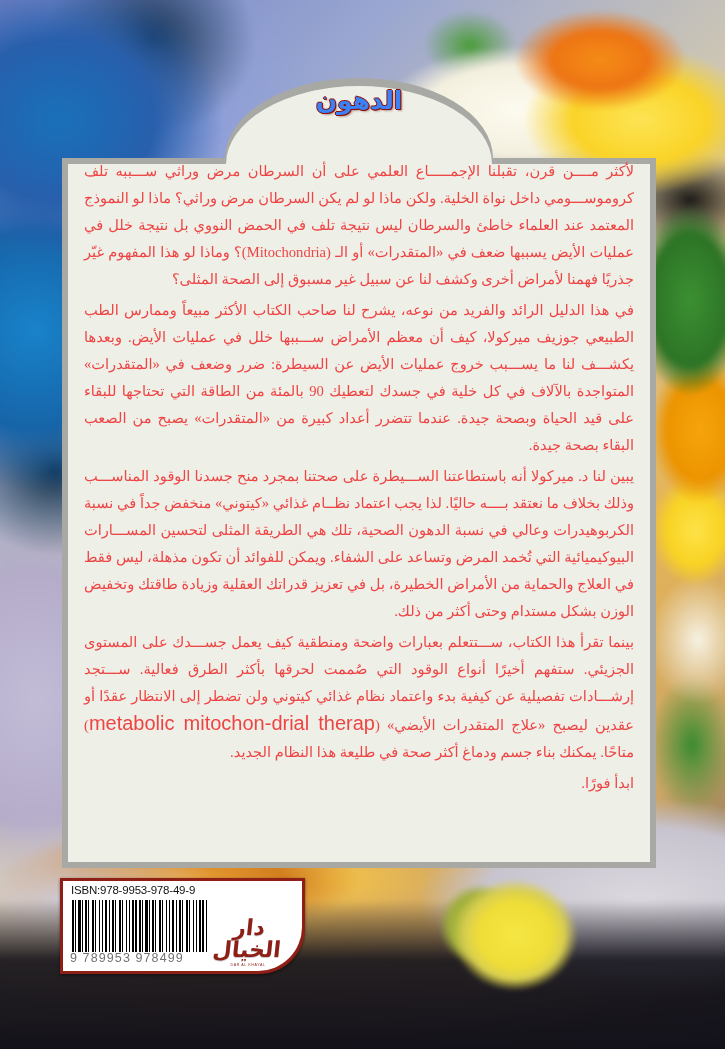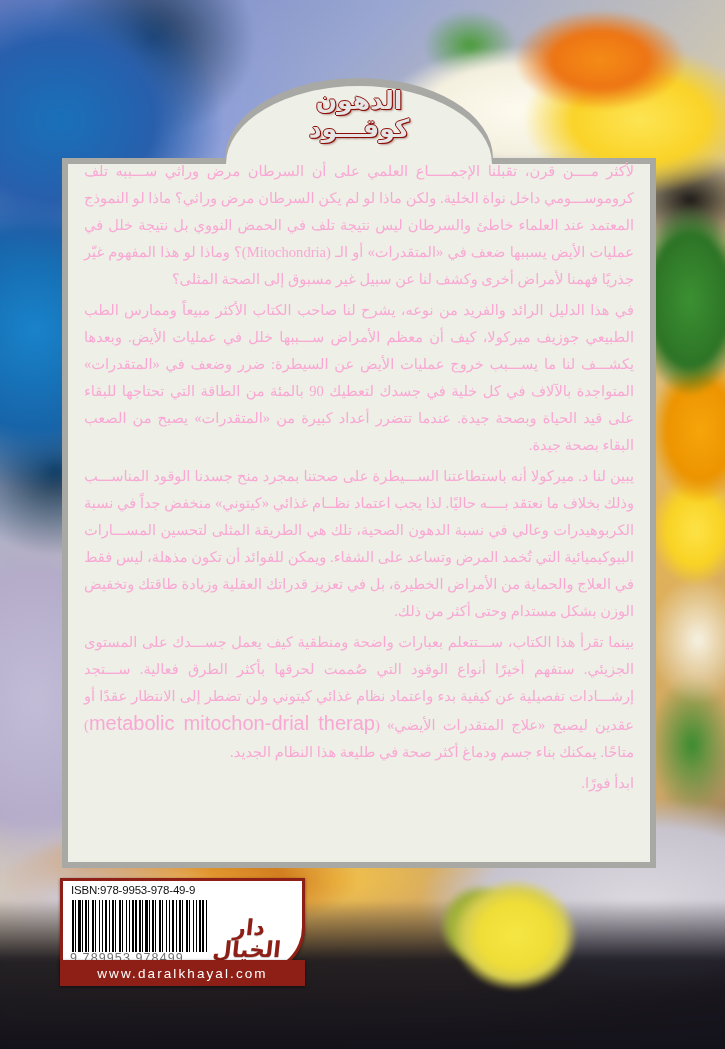--- a/index.html
+++ b/index.html
@@ -91,37 +91,37 @@
   .title {
     position: absolute;
     left: 0;
     right: 0;
     top: 38px;
     text-align: center;
     line-height: 1.05;
     font-family: "DejaVu Sans", "Liberation Sans", sans-serif;
     font-weight: bold;
     font-size: 25px;
-    color: #e5e5e5;
+    color: #3b82f6;
     letter-spacing: 1px;
     text-shadow:
       1px 0 0 #8c1008, -1px 0 0 #8c1008,
       0 1px 0 #8c1008, 0 -1px 0 #8c1008,
       1px 1px 0 #8c1008, 2px 2px 2px rgba(90,12,6,0.35);
   }
   .title .ln { display: block; }
   .title .ln2 { margin-top: 2px; }
 
   
   .body-copy {
     position: absolute;
     left: 22px;
     right: 22px;
     top: 108px;
-    color: #f9a8d4;
+    color: #ef4444;
     font-family: "Liberation Serif", "DejaVu Serif", serif;
     font-size: 14.6px;
     line-height: 27px;
     text-align: justify;
     text-align-last: center;
     direction: rtl;
   }
   .body-copy p {
     margin: 0 0 4px 0;
     text-align: justify;
@@ -246,21 +246,20 @@
 
   <div class="photo"></div>
   <div class="photo-blur"></div>
 
   <div class="panel-wrap">
     <div class="panel-border"></div>
     <div class="panel-inner"></div>
 
     <div class="title">
       <span class="ln ln1">الدهون</span>
-      <span class="ln ln2">كوقـــود</span>
     </div>
 
     <div class="body-copy">
       <p>لأكثر مــــن قرن، تقبلنا الإجمـــــاع العلمي على أن السرطان مرض وراثي ســـببه تلف كروموســـومي داخل نواة الخلية. ولكن ماذا لو لم يكن السرطان مرض وراثي؟ ماذا لو النموذج المعتمد عند العلماء خاطئ والسرطان ليس نتيجة تلف في الحمض النووي بل نتيجة خلل في عمليات الأيض يسببها ضعف في «المتقدرات» أو الـ (Mitochondria)؟ وماذا لو هذا المفهوم غيّر جذريًا فهمنا لأمراض أخرى وكشف لنا عن سبيل غير مسبوق إلى الصحة المثلى؟</p>
       <p>في هذا الدليل الرائد والفريد من نوعه، يشرح لنا صاحب الكتاب الأكثر مبيعاً وممارس الطب الطبيعي جوزيف ميركولا، كيف أن معظم الأمراض ســـببها خلل في عمليات الأيض. وبعدها يكشـــف لنا ما يســـبب خروج عمليات الأيض عن السيطرة: ضرر وضعف في «المتقدرات» المتواجدة بالآلاف في كل خلية في جسدك لتعطيك 90 بالمئة من الطاقة التي تحتاجها للبقاء على قيد الحياة وبصحة جيدة. عندما تتضرر أعداد كبيرة من «المتقدرات» يصبح من الصعب البقاء بصحة جيدة.</p>
       <p>يبين لنا د. ميركولا أنه باستطاعتنا الســـيطرة على صحتنا بمجرد منح جسدنا الوقود المناســـب وذلك بخلاف ما نعتقد بــــه حاليًا. لذا يجب اعتماد نظــام غذائي «كيتوني» منخفض جداً في نسبة الكربوهيدرات وعالي في نسبة الدهون الصحية، تلك هي الطريقة المثلى لتحسين المســـارات البيوكيميائية التي تُخمد المرض وتساعد على الشفاء. ويمكن للفوائد أن تكون مذهلة، ليس فقط في العلاج والحماية من الأمراض الخطيرة، بل في تعزيز قدراتك العقلية وزيادة طاقتك وتخفيض الوزن بشكل مستدام وحتى أكثر من ذلك.</p>
       <p><span>بينما تقرأ هذا الكتاب، ســـتتعلم بعبارات واضحة ومنطقية كيف يعمل جســـدك على المستوى الجزيئي. ستفهم أخيرًا أنواع الوقود التي صُممت لحرقها بأكثر الطرق فعالية. ســـتجد إرشـــادات تفصيلية عن كيفية بدء واعتماد نظام غذائي كيتوني ولن تضطر إلى الانتظار عقدًا أو عقدين ليصبح «علاج المتقدرات الأيضي» (</span><span class="lat">metabolic mitochon-drial therap</span><span>) متاحًا. يمكنك بناء جسم ودماغ أكثر صحة في طليعة هذا النظام الجديد.</span></p>
       <p>ابدأ فورًا.</p>
     </div>
   </div>
@@ -270,15 +269,14 @@
       <div class="isbn-text">ISBN:978-9953-978-49-9</div>
       <div class="barcode"></div>
       <div class="barcode-digits">9 789953 978499</div>
       <div class="pub-logo">
         <span class="glyph">دار الخيال</span>
         <span class="sub">DAR AL KHAYAL</span>
       </div>
     </div>
   </div>
 
-  <div class="url-bar">www.daralkhayal.com</div>
 
 </div>
 
 </body></html>

